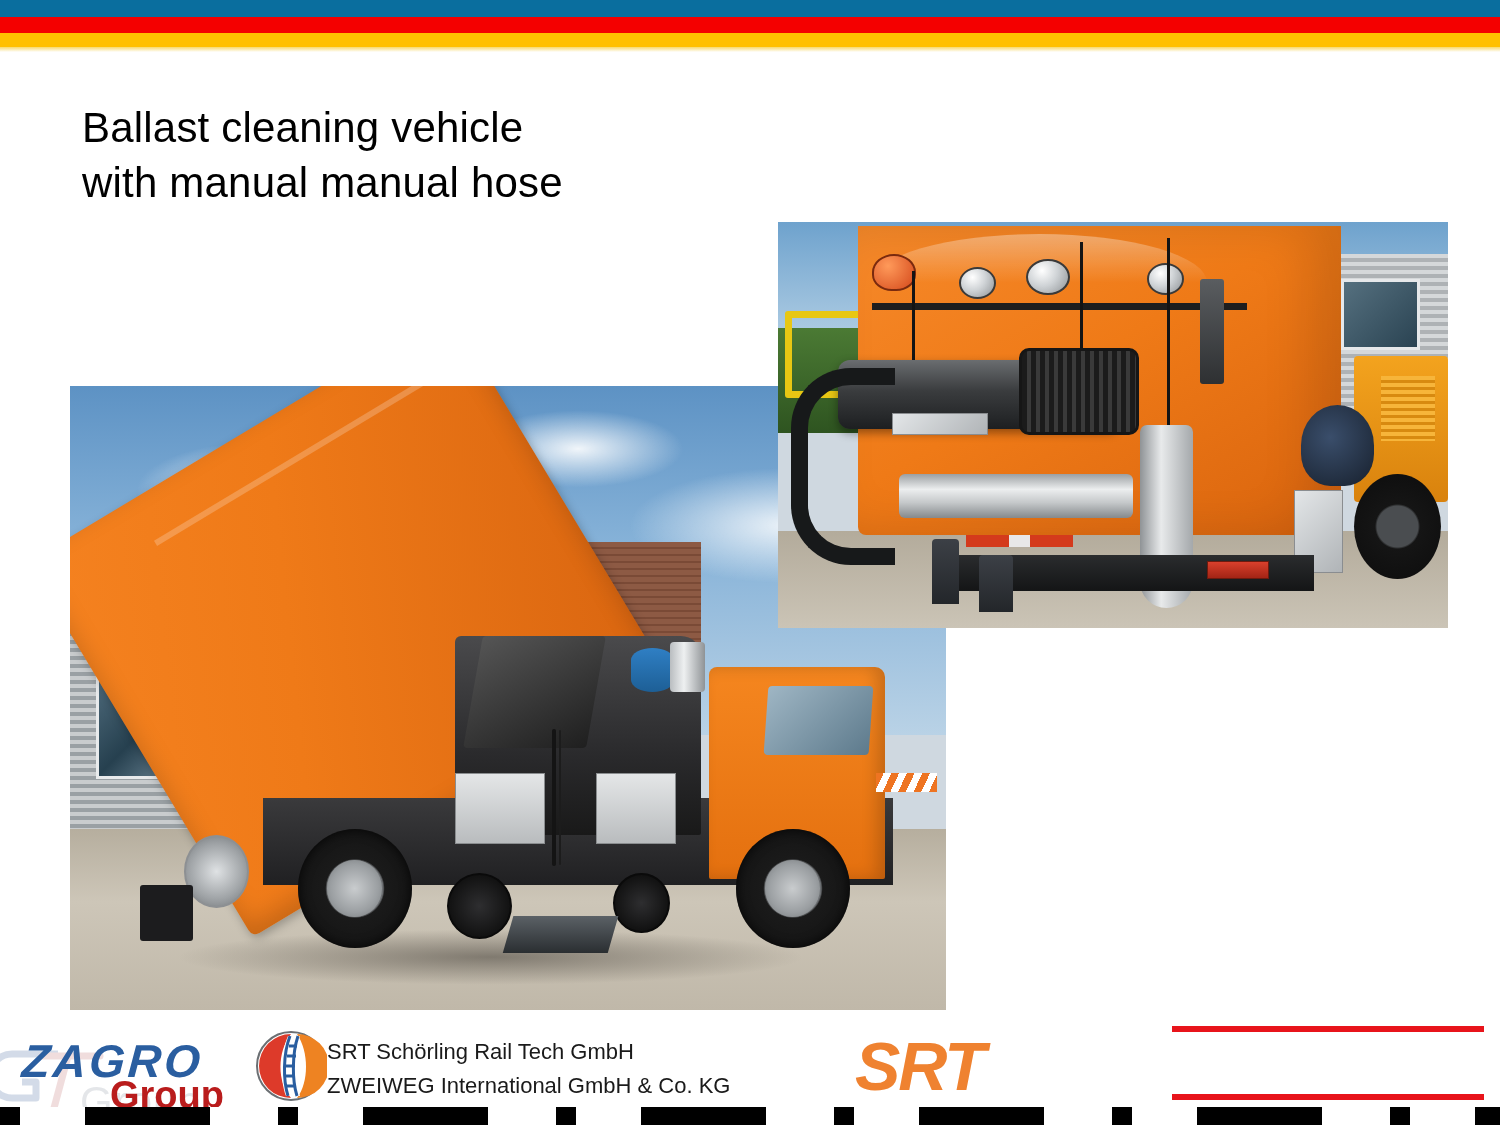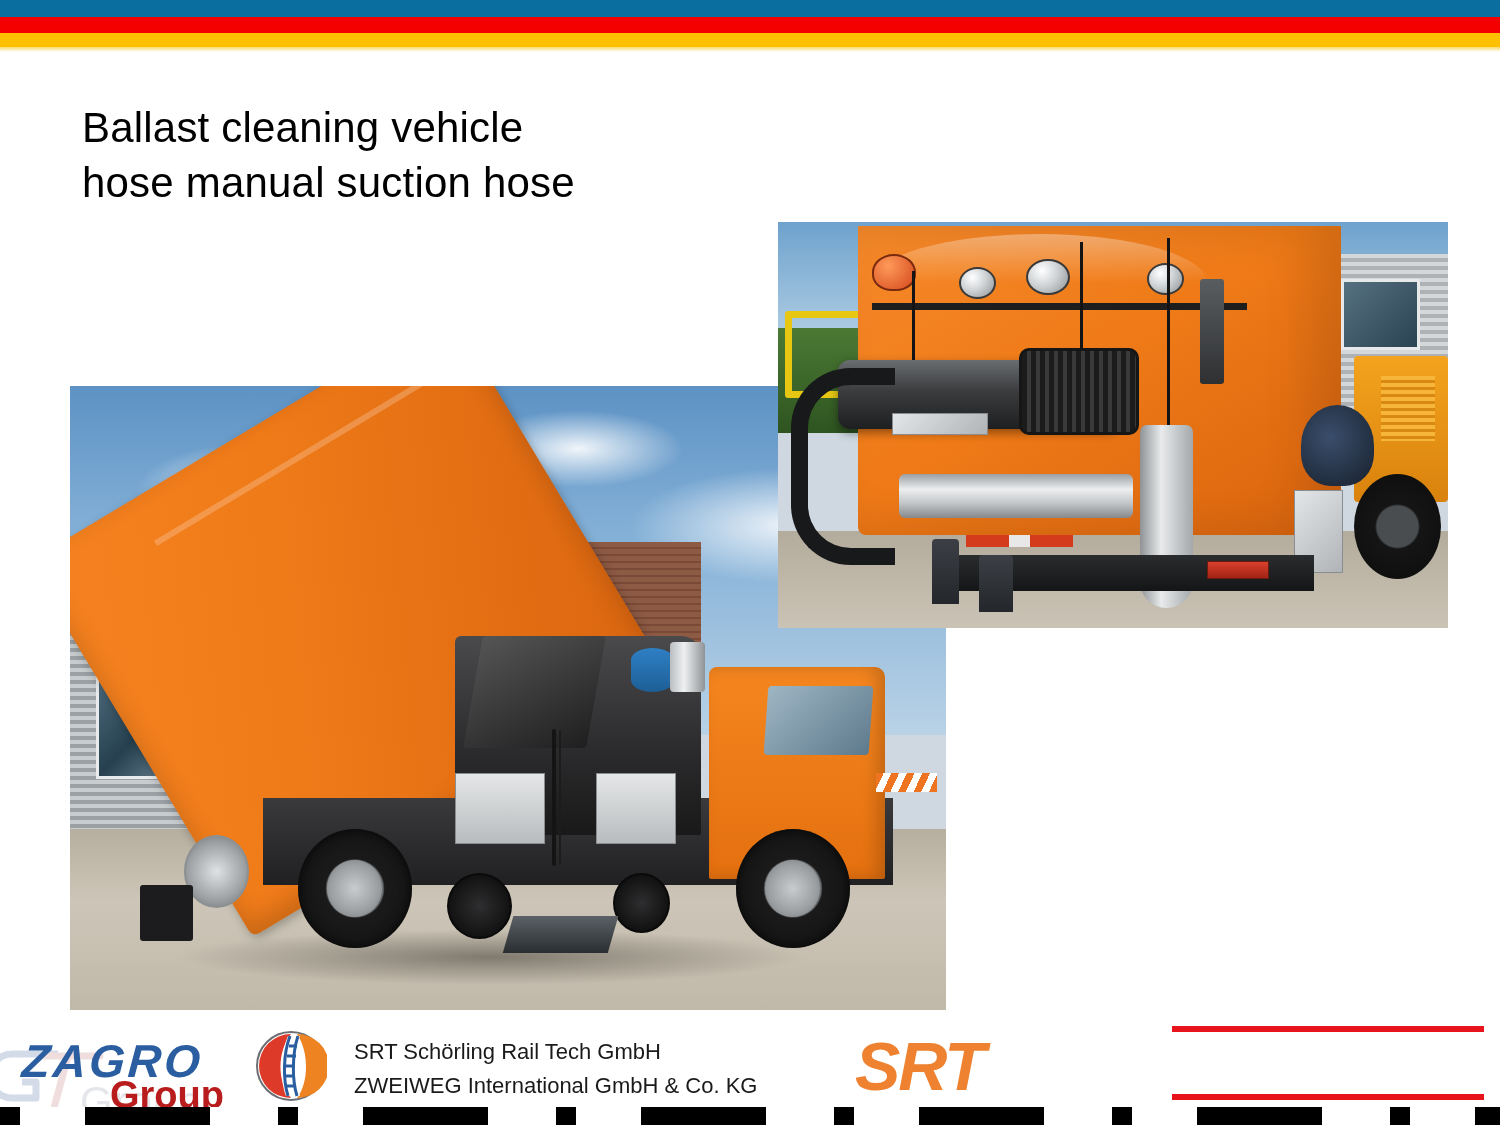--- a/index.html
+++ b/index.html
@@ -369,21 +369,21 @@
   }
 
   #srt-circle-logo {
     position: absolute;
     left: 255px; top: 1030px;
     width: 72px; height: 72px;
   }
 
   #company-names {
     position: absolute;
-    left: 354px; top: 1035px;
+    left: 327px; top: 1035px;
     font-size: 22px;
     line-height: 1.55;
     color: #1a1a1a;
     white-space: pre-line;
   }
 
   #srt-wordmark {
     position: absolute;
     left: 855px; top: 1027px;
     font-size: 68px;
@@ -428,21 +428,21 @@
 <body>
 
 <div id="top-bar">
   <div class="stripe" id="stripe-blue"></div>
   <div class="stripe" id="stripe-red"></div>
   <div class="stripe" id="stripe-yellow"></div>
   <div class="stripe" id="stripe-fade"></div>
 </div>
 
 <div id="page-title">Ballast cleaning vehicle
-hose manual suction hose</div>
+with manual manual hose</div>
 
 <div class="photo" id="photo-main">
   <div class="ph-layer sky"></div>
   <div class="ph-layer bldg-roof"></div>
   <div class="ph-layer bldg-wall"></div>
   <div class="ph-layer bldg-brick"></div>
 
   <div class="ph-layer bldg-win" style="left:3%;top:46%;width:9%;height:16%;"></div>
   <div class="ph-layer bldg-win" style="left:24%;top:45%;width:26%;height:20%;"></div>
   <div class="ph-layer bldg-win" style="left:52%;top:48%;width:7%;height:15%;"></div>

